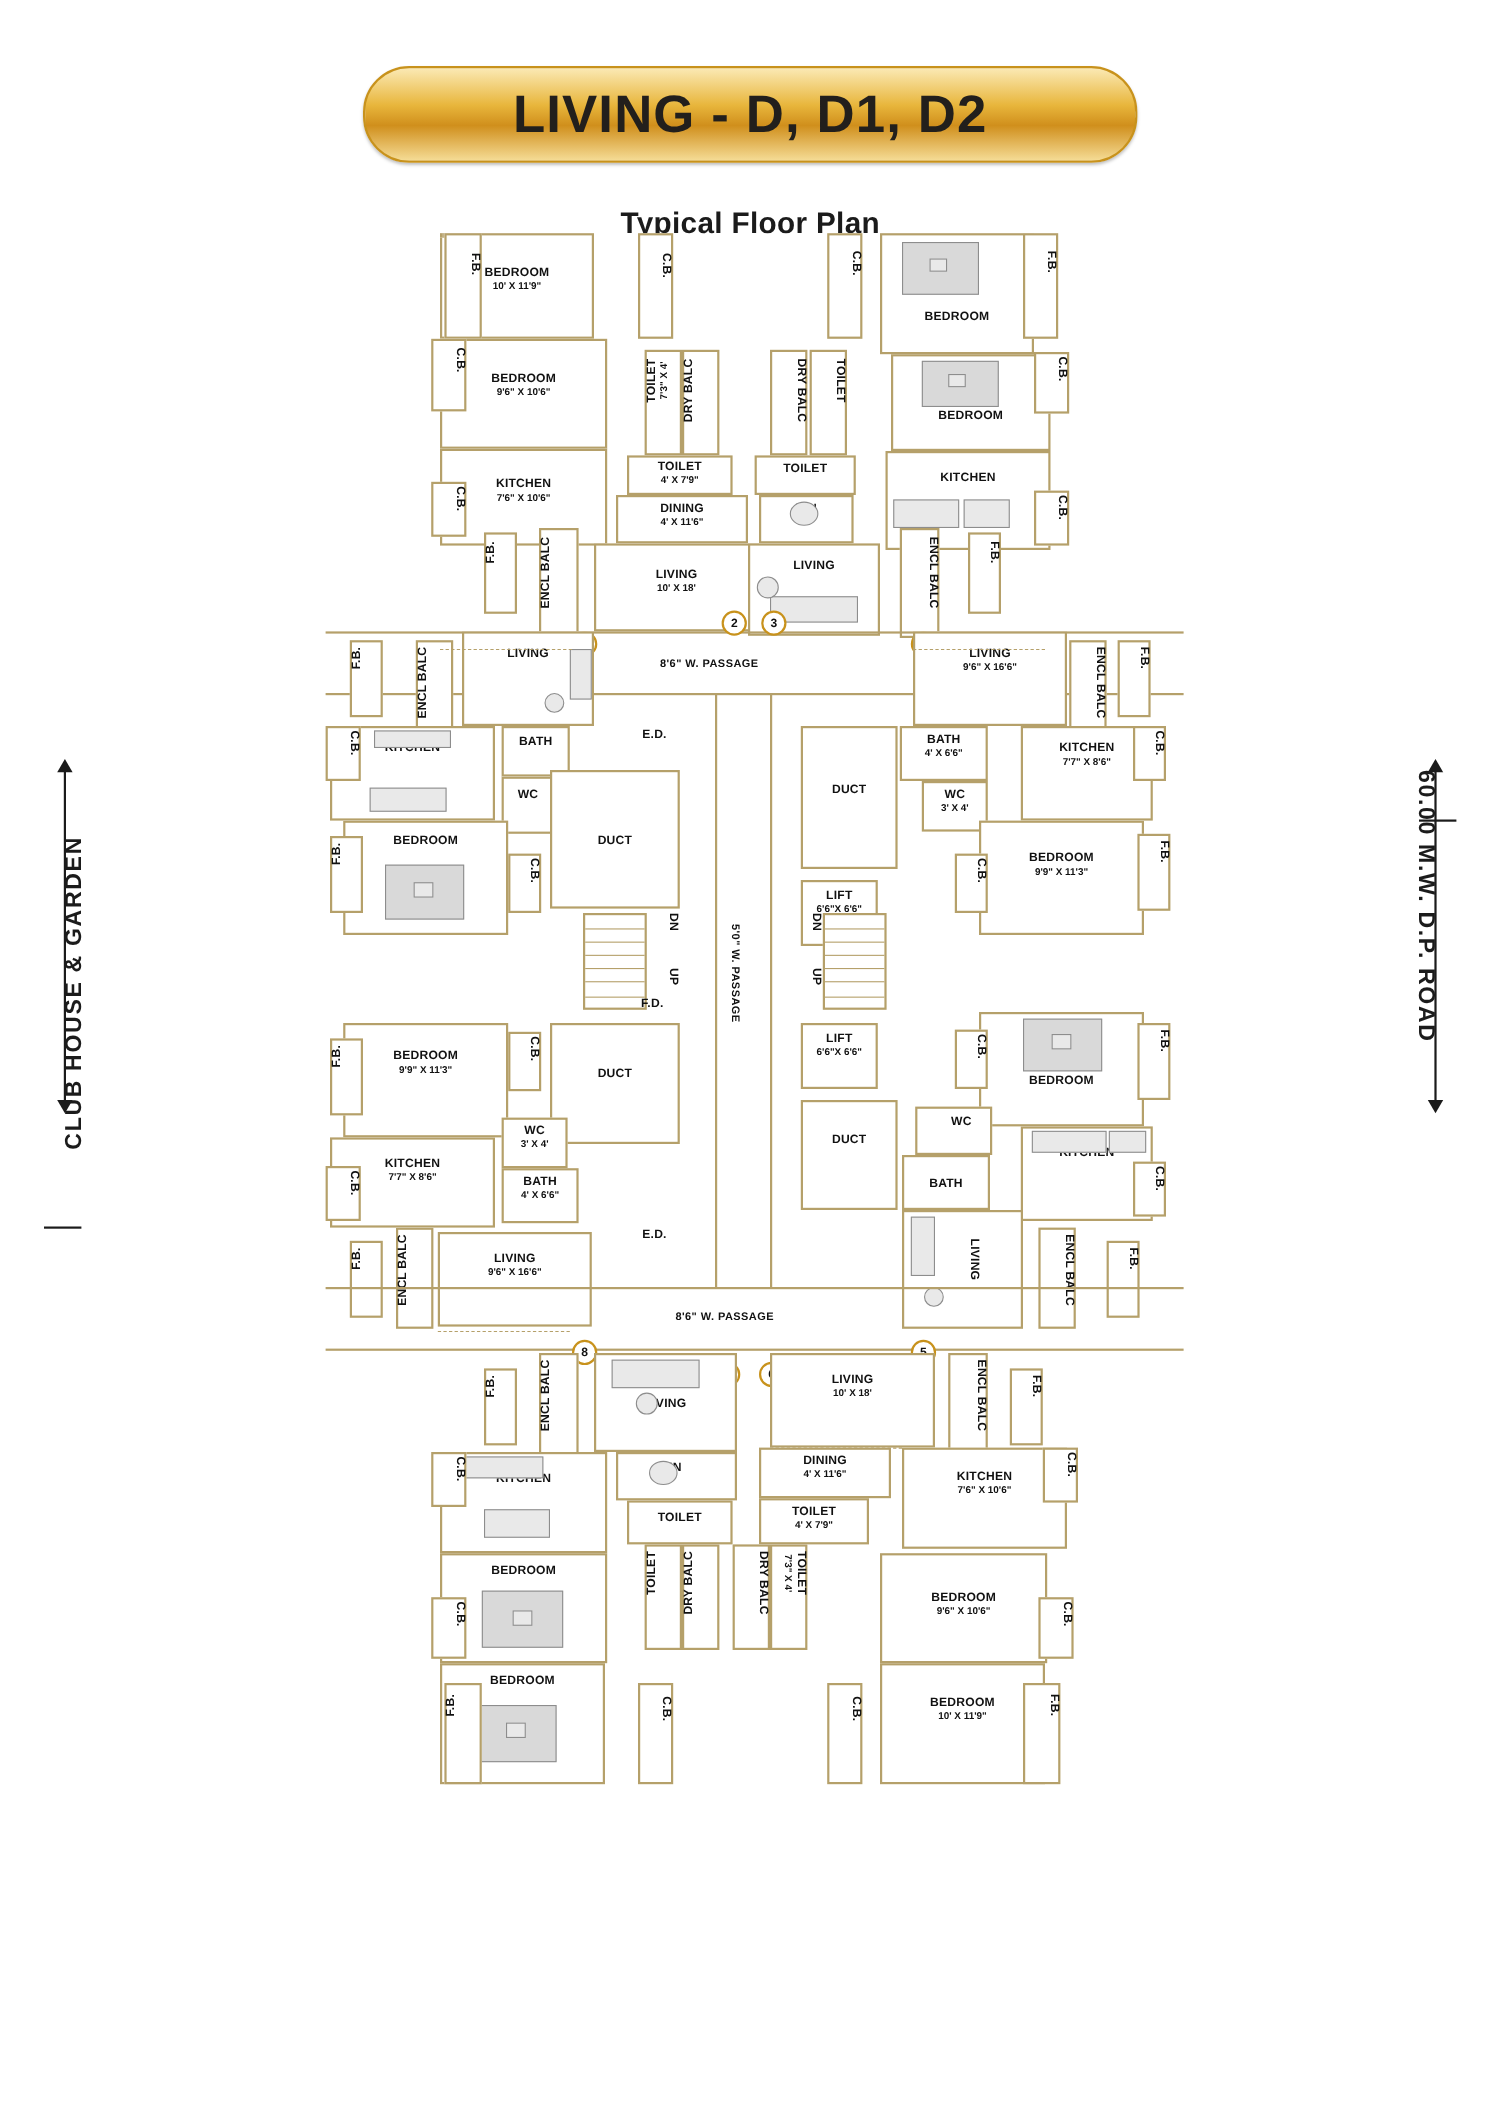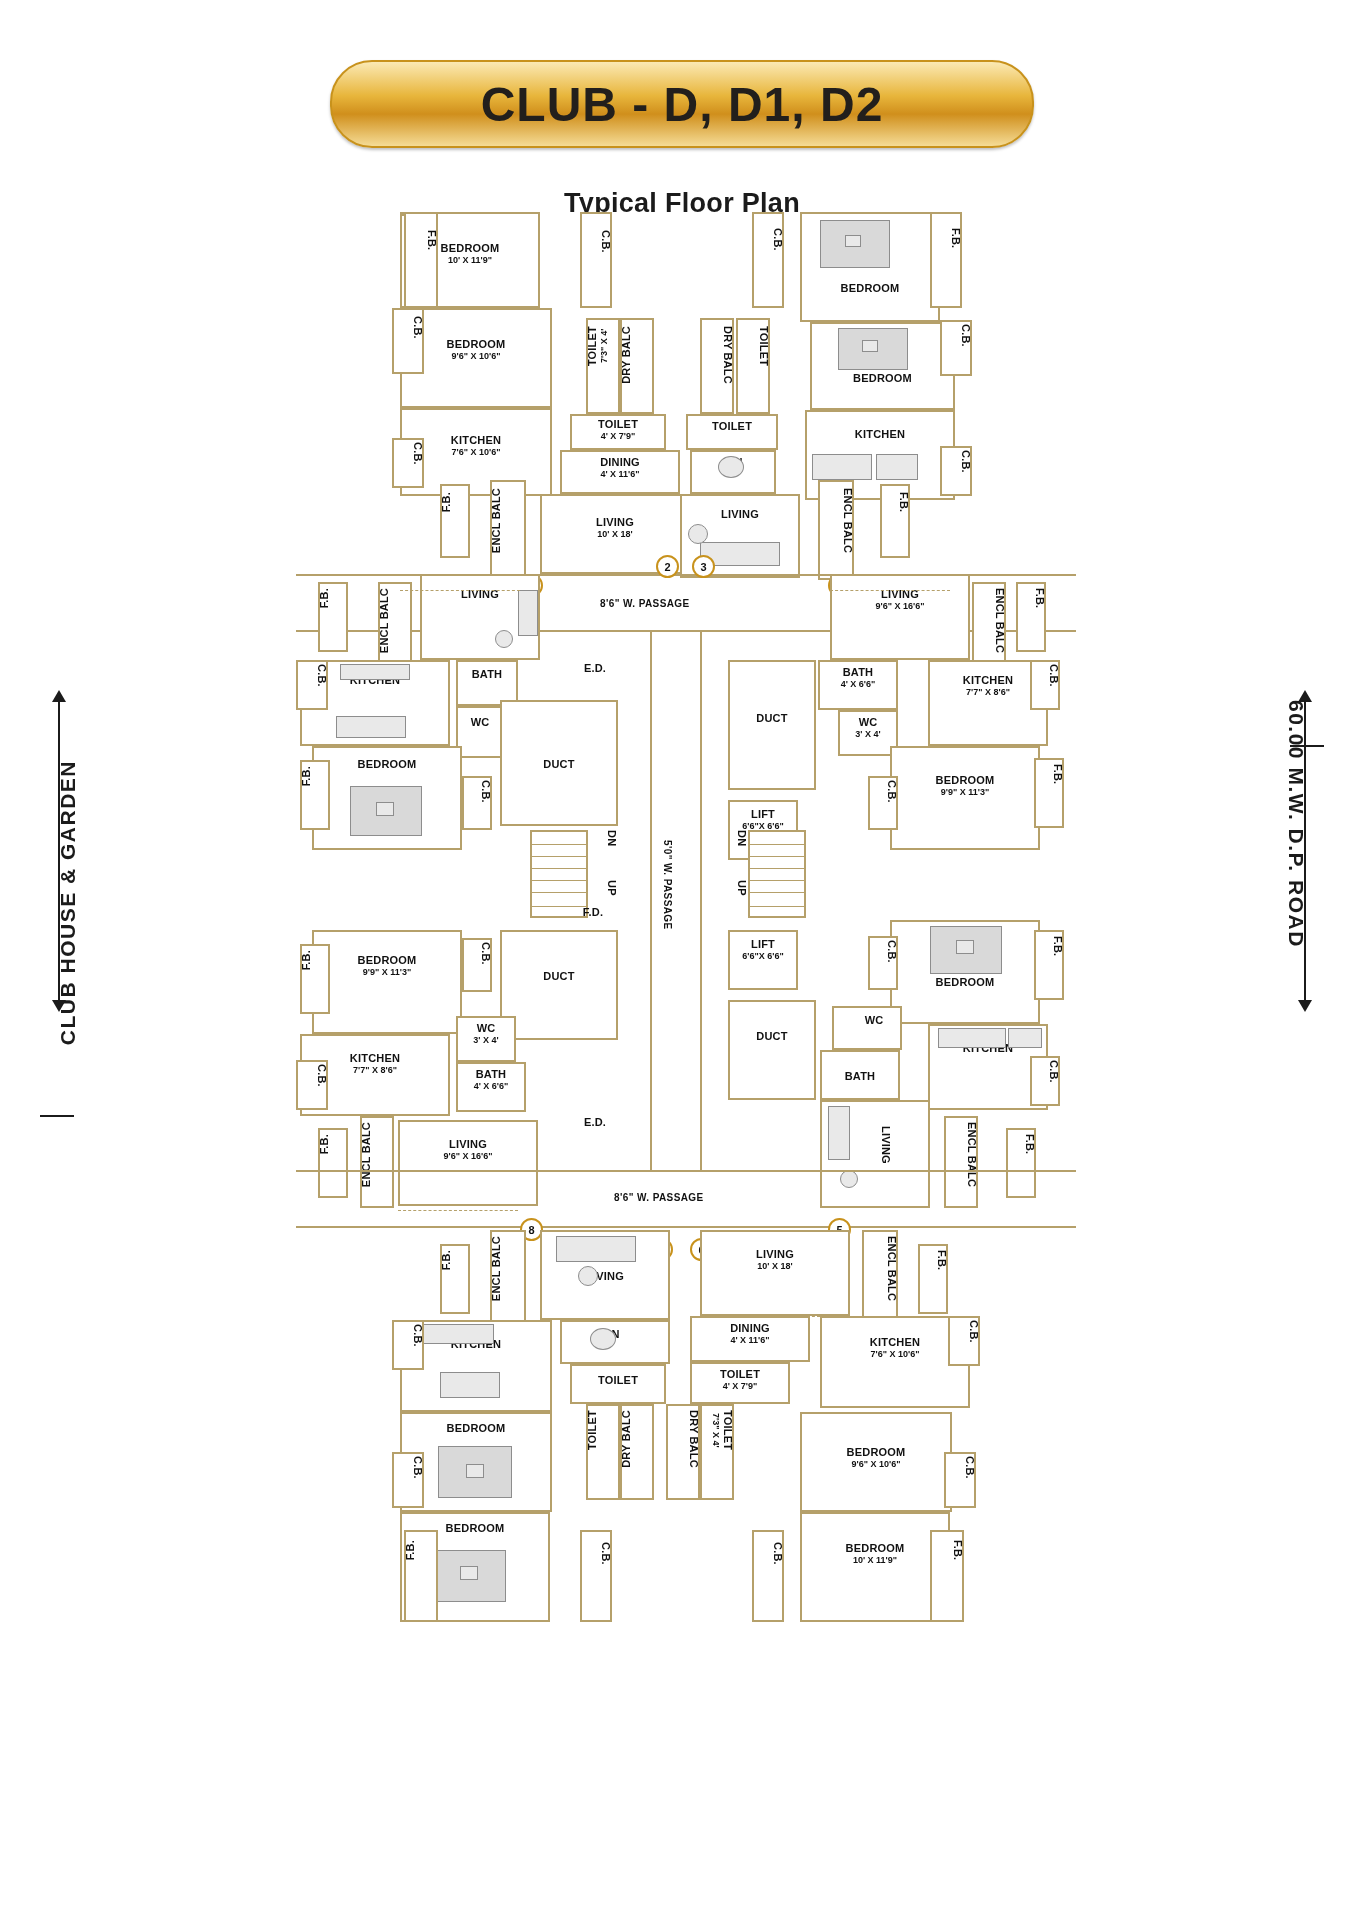--- a/index.html
+++ b/index.html
@@ -56,21 +56,21 @@
   .hline{position:absolute;background:#b5a06a;height:2px;}
   .vline{position:absolute;background:#b5a06a;width:2px;}
   .dashline{position:absolute;border-top:1px dashed #b5a06a;}
   .stair{position:absolute;border:2px solid #b5a06a;box-sizing:border-box;background:#fff;}
   .stair i{position:absolute;left:0;right:0;height:1px;background:#b5a06a;display:block;}
 </style>
 </head>
 <body>
 
 <div class="title-pill">
-  <span>CLUB - D, D1, D2</span>
+  <span>LIVING - D, D1, D2</span>
 </div>
 <div class="subtitle">Typical Floor Plan</div>
 
 <div class="side-label left">CLUB HOUSE &amp; GARDEN</div>
 <div class="side-label right">60.00 M.W.  D.P. ROAD</div>
 
 <div class="arrow-v" style="left:58px;top:700px;height:300px;"></div>
 <div class="arr-head" style="left:52px;top:690px;border-left:7px solid transparent;border-right:7px solid transparent;border-bottom:12px solid #1b1b1b;"></div>
 <div class="arr-head" style="left:52px;top:1000px;border-left:7px solid transparent;border-right:7px solid transparent;border-top:12px solid #1b1b1b;"></div>
 

